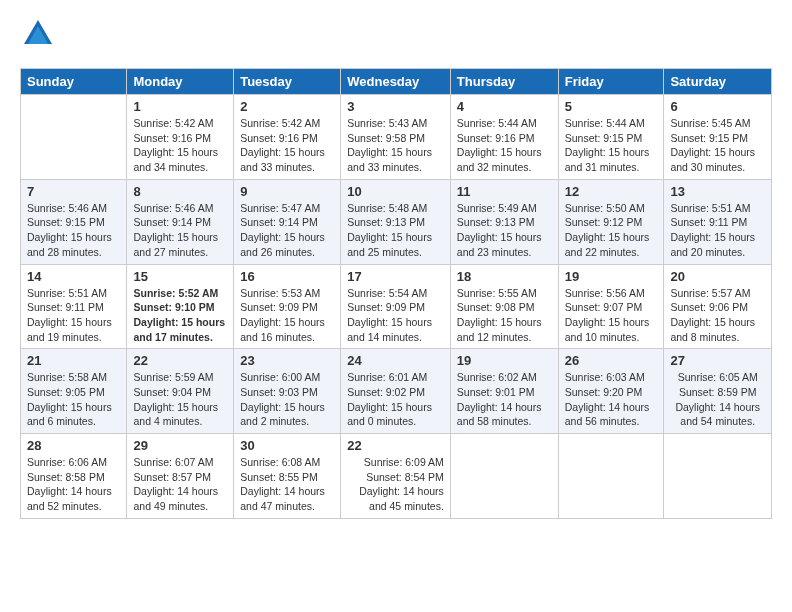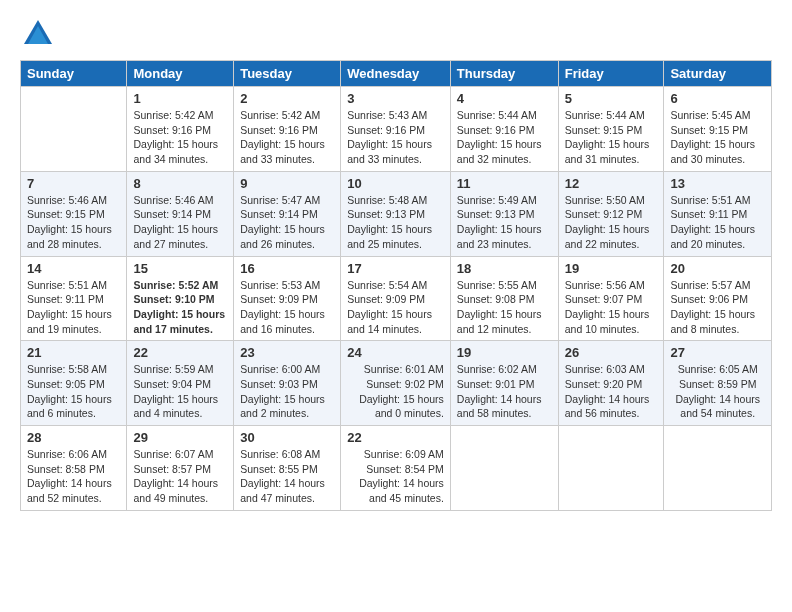--- a/index.html
+++ b/index.html
@@ -53,21 +53,21 @@
       line-height: 1.1;
     }
     .subtitle {
       font-size: 15px;
       color: #555;
       margin-top: 2px;
     }
     .calendar {
       width: 100%;
       border-collapse: collapse;
-      margin-top: 8px;
+      margin-top: 16px;
     }
     .calendar thead tr th {
       background-color: #1a6bb5;
       color: #fff;
       font-size: 13px;
       font-weight: bold;
       padding: 5px 6px;
       text-align: left;
       border: 1px solid #ccc;
     }
@@ -146,21 +146,21 @@
           <td>
             <span class="day-num">2</span>
             <div class="day-info" style="white-space: pre-line;">Sunrise: 5:42 AM
 Sunset: 9:16 PM
 Daylight: 15 hours
 and 33 minutes.</div>
           </td>
           <td>
             <span class="day-num">3</span>
             <div class="day-info" style="white-space: pre-line;">Sunrise: 5:43 AM
-Sunset: 9:16 PM
+Sunset: 9:58 PM
 Daylight: 15 hours
 and 33 minutes.</div>
           </td>
           <td>
             <span class="day-num">4</span>
             <div class="day-info" style="white-space: pre-line;">Sunrise: 5:44 AM
 Sunset: 9:16 PM
 Daylight: 15 hours
 and 32 minutes.</div>
           </td>
@@ -298,21 +298,21 @@
           </td>
           <td>
             <span class="day-num">23</span>
             <div class="day-info" style="white-space: pre-line;">Sunrise: 6:00 AM
 Sunset: 9:03 PM
 Daylight: 15 hours
 and 2 minutes.</div>
           </td>
           <td>
             <span class="day-num">24</span>
-            <div class="day-info" style="white-space: pre-line; text-align: right;">Sunrise: 6:01 AM
+            <div class="day-info" style="white-space: pre-line;">Sunrise: 6:01 AM
 Sunset: 9:02 PM
 Daylight: 15 hours
 and 0 minutes.</div>
           </td>
           <td>
             <span class="day-num">19</span>
             <div class="day-info" style="white-space: pre-line;">Sunrise: 6:02 AM
 Sunset: 9:01 PM
 Daylight: 14 hours
 and 58 minutes.</div>

